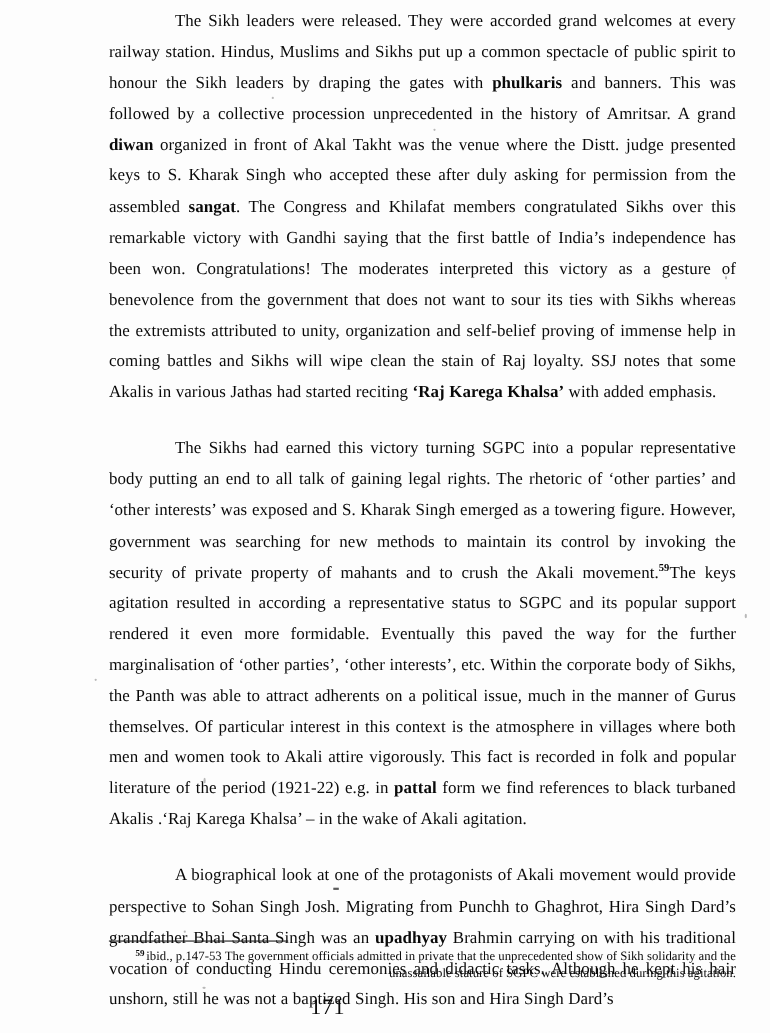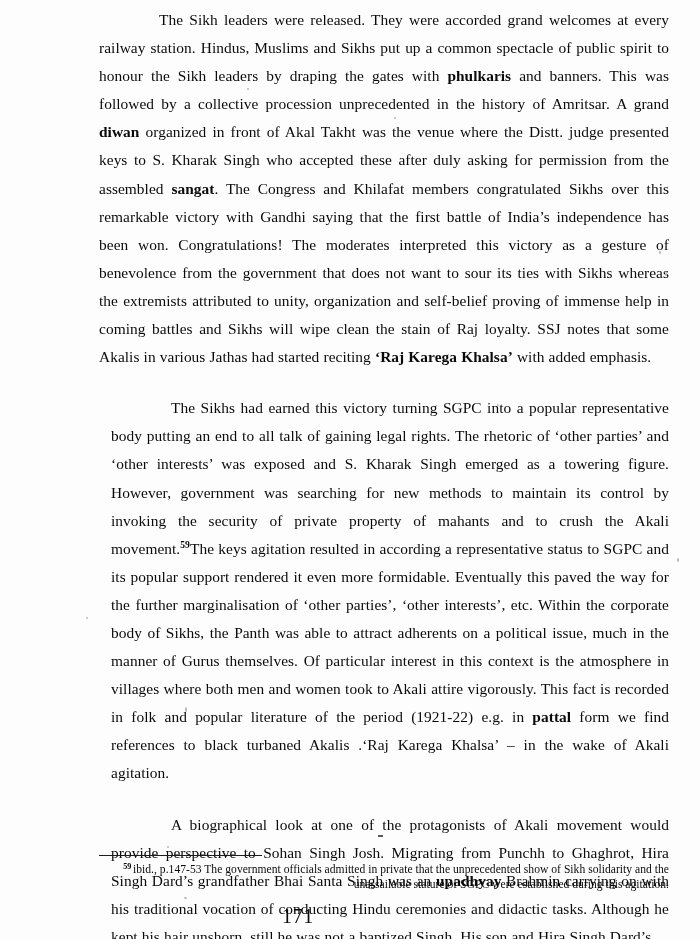--- a/index.html
+++ b/index.html
@@ -41,21 +41,20 @@
     text-align: justify;
     text-justify: inter-word;
     font-size: 15.4px;
     line-height: 28.1px;
     text-indent: 60px;
     letter-spacing: 0.05px;
     word-spacing: 0.2px;
   }
   .para + .para {
     margin-top: 23px;
-    margin-left: 12px;
   }
   .para .bi {
     font-weight: bold;
   }
   .para sup {
     font-size: 9.6px;
     font-weight: bold;
     vertical-align: 6px;
     line-height: 0;
   }

